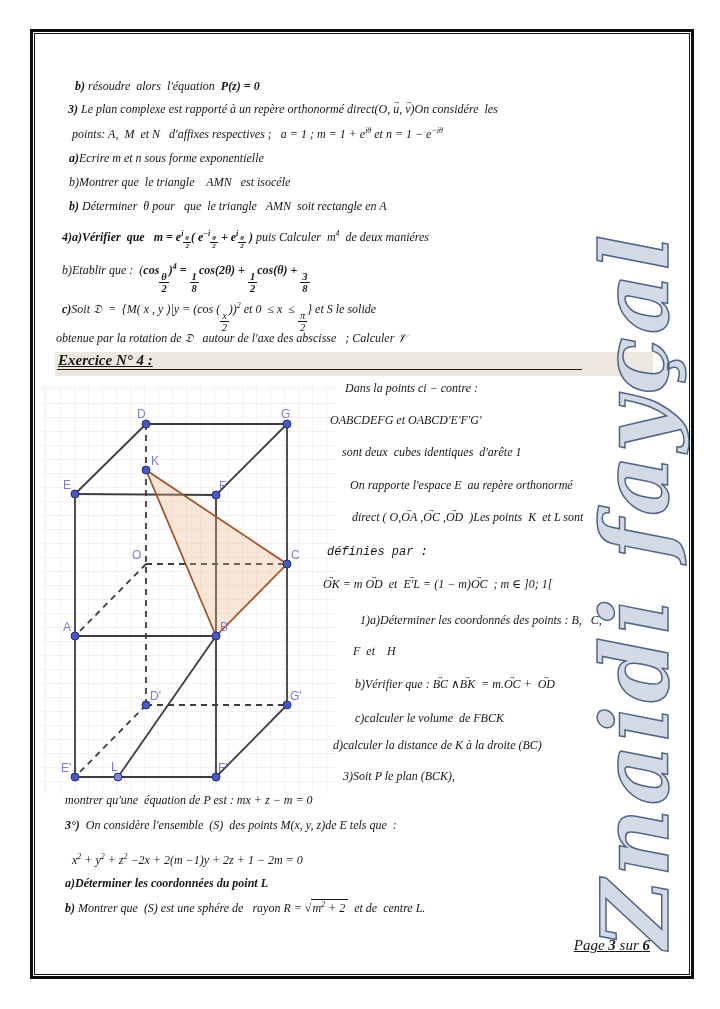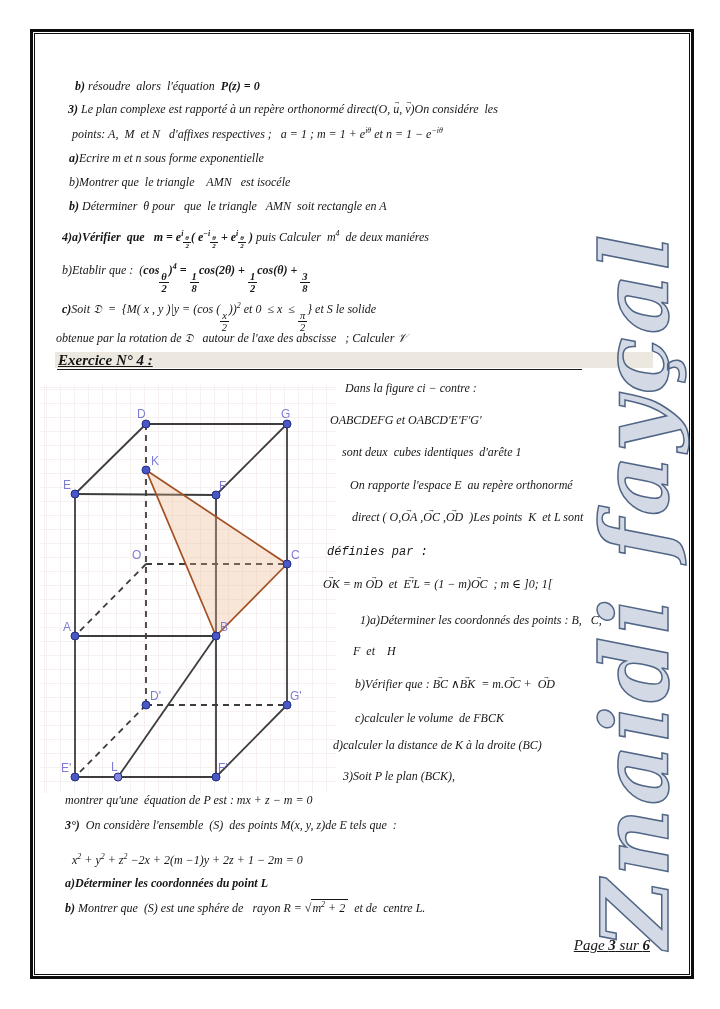--- a/index.html
+++ b/index.html
@@ -14,21 +14,21 @@
   .l sup{font-size:0.66em;}
   .vec{position:relative;display:inline-block;line-height:1;}
   .vec::after{content:"→";position:absolute;left:0;right:0;top:-0.72em;font-size:0.62em;
     text-align:center;font-style:normal;letter-spacing:0;}
   .frac{display:inline-flex;flex-direction:column;align-items:center;vertical-align:-0.55em;
     line-height:1.05;font-size:0.88em;}
   .frac .fn{border-bottom:1px solid currentColor;padding:0 2px;}
   .frac .fd{padding:0 1px;}
   .sqrt{display:inline-flex;align-items:baseline;}
   .sqrt .radc{border-top:1.3px solid currentColor;padding:0 3px 0 1px;}
-  .exercice-bar{position:absolute;left:55px;top:352px;width:598px;height:16px;background:#ece8df;text-align:right;}
+  .exercice-bar{position:absolute;left:55px;top:352px;width:598px;height:24px;background:#ece8df;text-align:right;}
   .exercice-title{position:absolute;left:3px;top:0px;font-style:italic;font-weight:bold;font-size:15px;
     text-decoration:underline;white-space:pre;}
   .exercice-underline{position:absolute;left:2px;top:17px;width:525px;border-bottom:1.5px solid #1c1c1c;}
   .figure{position:absolute;left:40px;top:385px;width:296px;height:408px;
     background-image:
       repeating-linear-gradient(to right,  #f7f0f1 0px, #f7f0f1 1px, transparent 1px, transparent 14px),
       repeating-linear-gradient(to bottom, #f7f0f1 0px, #f7f0f1 1px, transparent 1px, transparent 14px),
       repeating-linear-gradient(to right,  #dbdbdb 0px, #dbdbdb 1px, transparent 1px, transparent 70px),
       repeating-linear-gradient(to bottom, #dbdbdb 0px, #dbdbdb 1px, transparent 1px, transparent 70px);
     background-position:6px 4px;}
@@ -105,21 +105,21 @@
       <text x="250" y="315" fill="#7d7dd6" font-size="12" font-family="Liberation Sans, sans-serif">G'</text>
       <circle cx="35" cy="392" r="4" fill="#4a57c4" stroke="#202d85" stroke-width="1"></circle>
       <text x="21" y="387" fill="#7d7dd6" font-size="12" font-family="Liberation Sans, sans-serif">E'</text>
       <circle cx="78" cy="392" r="4" fill="#8186d9" stroke="#202d85" stroke-width="1"></circle>
       <text x="71" y="386" fill="#7d7dd6" font-size="12" font-family="Liberation Sans, sans-serif">L</text>
       <circle cx="176" cy="392" r="4" fill="#4a57c4" stroke="#202d85" stroke-width="1"></circle>
       <text x="178" y="387" fill="#7d7dd6" font-size="12" font-family="Liberation Sans, sans-serif">F'</text>
     </svg>
 </div>
 
-<div class="l" style="left:345px;top:381px;"><span class="">Dans la figure ci − contre :</span></div>
+<div class="l" style="left:345px;top:381px;"><span class="">Dans la points ci − contre :</span></div>
 <div class="l" style="left:330px;top:413px;"><span class="">OABCDEFG et OABCD'E'F'G'</span></div>
 <div class="l" style="left:342px;top:445px;"><span class="">sont deux  cubes identiques  d'arête 1</span></div>
 <div class="l" style="left:350px;top:478px;"><span class="">On rapporte l'espace E  au repère orthonormé</span></div>
 <div class="l" style="left:352px;top:510px;"><span class="">direct ( O,<span class="vec">OA</span> ,<span class="vec">OC</span> ,<span class="vec">OD</span>  )Les points  K  et L sont</span></div>
 <div class="l" style="left:327px;top:545px;font-family:Liberation Mono, monospace;"><span class="">définies par :</span></div>
 <div class="l" style="left:323px;top:577px;"><span class=""><span class="vec">OK</span> = m <span class="vec">OD</span>  et  <span class="vec">E'L</span> = (1 − m)<span class="vec">OC</span>  ; m ∈ ]0; 1[</span></div>
 <div class="l" style="left:351px;top:613px;margin-left:9px;"><span class="">1)a)Déterminer les coordonnés des points : B,   C,</span></div>
 <div class="l" style="left:353px;top:644px;"><span class="">F  et    H</span></div>
 <div class="l" style="left:355px;top:677px;"><span class="">b)Vérifier que : <span class="vec">BC</span> ∧<span class="vec">BK</span>  = m.<span class="vec">OC</span> +  <span class="vec">OD</span></span></div>
 <div class="l" style="left:355px;top:711px;"><span class="">c)calculer le volume  de FBCK</span></div>

